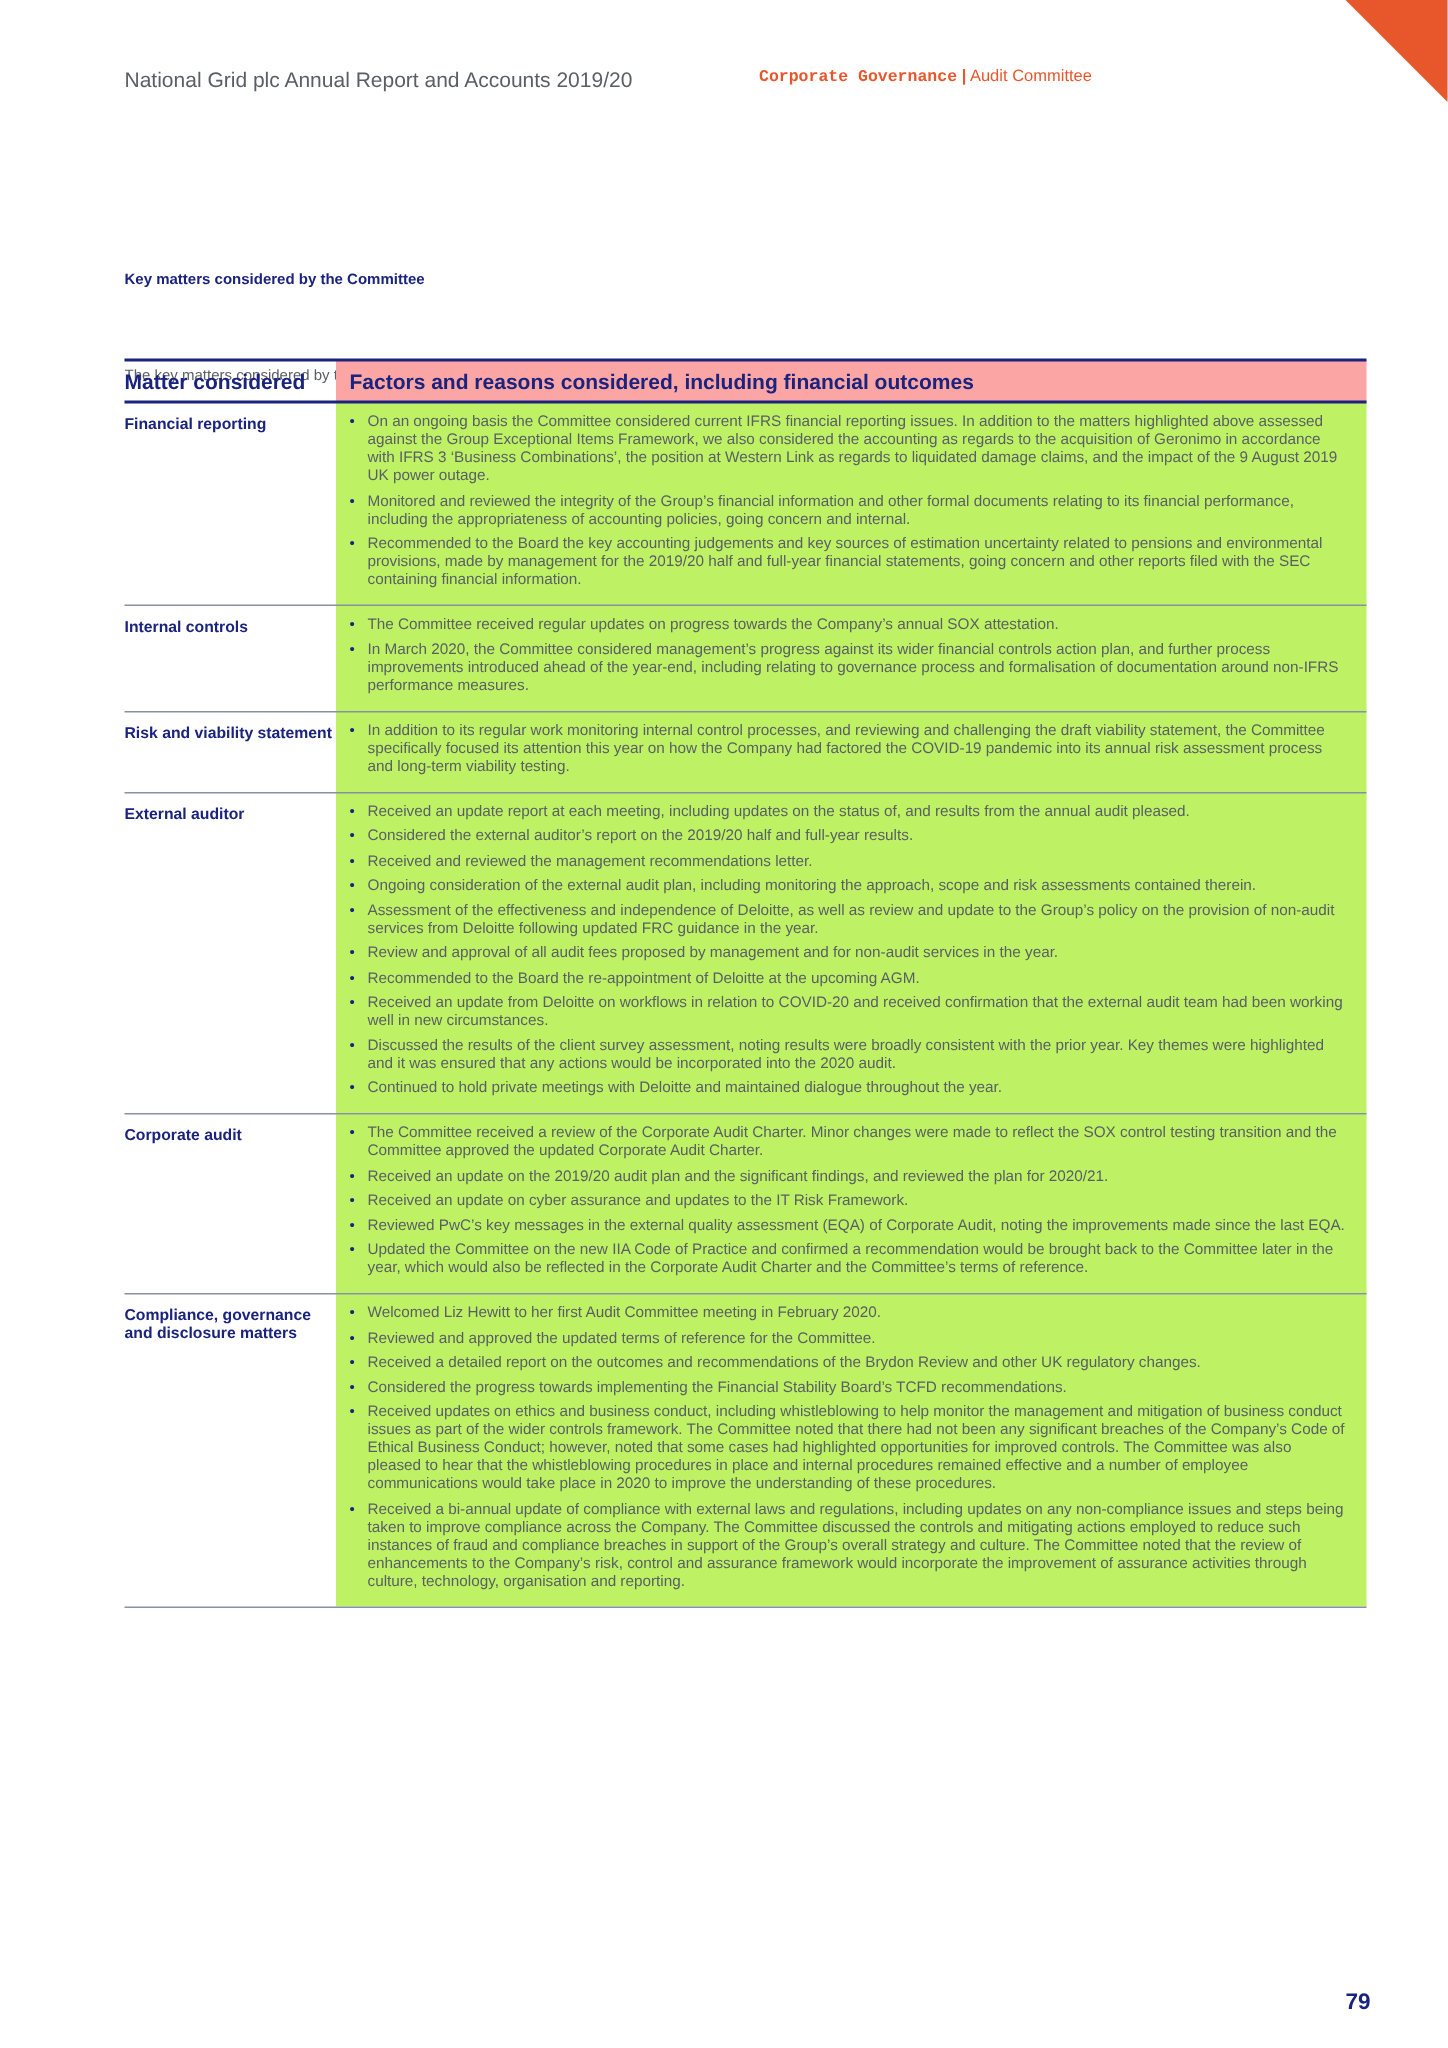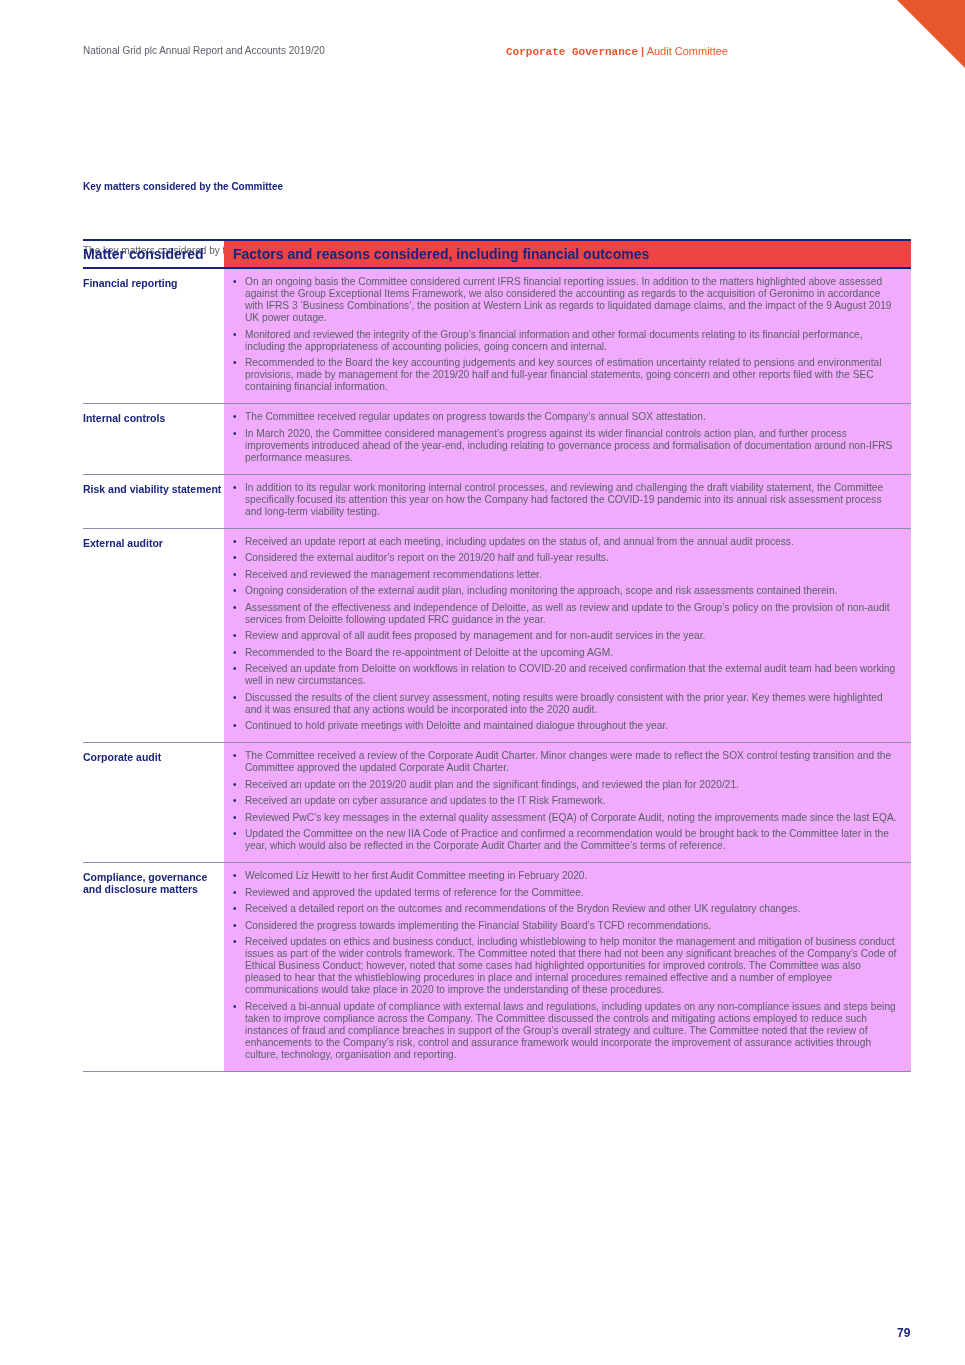--- a/index.html
+++ b/index.html
@@ -1,38 +1,38 @@
 <!DOCTYPE html>
 <html><head>
 <meta charset="utf-8">
 <style>
   html, body { margin: 0; padding: 0; background: #ffffff; }
   body { width: 965px; height: 1365px; position: relative; overflow: hidden;
          font-family: "Liberation Sans", sans-serif; color: #555a60; }
   .corner { position: absolute; top: 0; right: 0; width: 0; height: 0;
             border-top: 68px solid #e8572c; border-left: 68px solid transparent; }
-  .hdr-left { position: absolute; top: 45px; left: 83px; font-size: 10px; color: #5a5f66; }
+  .hdr-left { position: absolute; top: 45px; left: 83px; font-size: 14px; color: #5a5f66; }
   .hdr-right { position: absolute; top: 45px; left: 506px; font-size: 11px; color: #e8572c; }
   .hdr-right b { font-weight: bold; font-family: Liberation Mono, monospace; }
   .hdr-right .sep { font-weight: bold; }
   .section-title { position: absolute; top: 181px; left: 83px; font-size: 10px; font-weight: bold; color: #1a237e; }
   .intro { position: absolute; top: 198px; left: 83px; font-size: 10px; color: #5a5f66; margin-top: 47px; }
   table.matters { position: absolute; top: 239px; left: 83px; width: 828px; border-collapse: collapse; }
   table.matters th { text-align: left; font-size: 14px; font-weight: bold; color: #1a237e;
       padding: 5px 0 5px 0; border-top: 2px solid #1a237e; border-bottom: 2px solid #1a237e; height: 14px; }
-  table.matters th.c2 { background: #ef4444; padding-left: 9px; }
+  table.matters th.c2 { background: #fca5a5; padding-left: 9px; }
   table.matters td { vertical-align: top; font-size: 10.2px; line-height: 12px; }
   table.matters td.c1 { width: 141px; font-weight: bold; color: #1a237e; padding: 8px 0 0 0; font-size: 10.5px; }
-  table.matters td.c2 { background: #f0abfc; padding: 7px 14px 10px 9px; color: #5a5f66; }
+  table.matters td.c2 { background: #bef264; padding: 7px 14px 10px 9px; color: #5a5f66; }
   table.matters tr.row td { border-bottom: 1px solid #8890a8; }
   ul.bullets { list-style: none; margin: 0; padding: 0; }
   ul.bullets li { position: relative; padding-left: 12px; margin-bottom: 4.5px; }
   ul.bullets li:last-child { margin-bottom: 0; }
   ul.bullets li::before { content: "\2022"; position: absolute; left: 0; top: 0; color: #1a237e; font-size: 10px; }
-  .page-num { position: absolute; top: 1326px; left: 897px; font-size: 12px; font-weight: bold; color: #1a237e; }
+  .page-num { position: absolute; top: 1326px; left: 897px; font-size: 15px; font-weight: bold; color: #1a237e; }
 </style>
 </head>
 <body>
 
 <div class="corner"></div>
 
 <div class="hdr-left">National Grid plc Annual Report and Accounts 2019/20</div>
 <div class="hdr-right">
   <b>Corporate Governance</b>
   <span class="sep">|</span>
@@ -74,21 +74,21 @@
       <td class="c2">
         <ul class="bullets">
           <li>In addition to its regular work monitoring internal control processes, and reviewing and challenging the draft viability statement, the Committee specifically focused its attention this year on how the Company had factored the COVID-19 pandemic into its annual risk assessment process and long-term viability testing.</li>
         </ul>
       </td>
     </tr>
     <tr class="row">
       <td class="c1">External auditor</td>
       <td class="c2">
         <ul class="bullets">
-          <li>Received an update report at each meeting, including updates on the status of, and annual from the annual audit process.</li>
+          <li>Received an update report at each meeting, including updates on the status of, and results from the annual audit pleased.</li>
           <li>Considered the external auditor’s report on the 2019/20 half and full-year results.</li>
           <li>Received and reviewed the management recommendations letter.</li>
           <li>Ongoing consideration of the external audit plan, including monitoring the approach, scope and risk assessments contained therein.</li>
           <li>Assessment of the effectiveness and independence of Deloitte, as well as review and update to the Group’s policy on the provision of non-audit services from Deloitte following updated FRC guidance in the year.</li>
           <li>Review and approval of all audit fees proposed by management and for non-audit services in the year.</li>
           <li>Recommended to the Board the re-appointment of Deloitte at the upcoming AGM.</li>
           <li>Received an update from Deloitte on workflows in relation to COVID-20 and received confirmation that the external audit team had been working well in new circumstances.</li>
           <li>Discussed the results of the client survey assessment, noting results were broadly consistent with the prior year. Key themes were highlighted and it was ensured that any actions would be incorporated into the 2020 audit.</li>
           <li>Continued to hold private meetings with Deloitte and maintained dialogue throughout the year.</li>
         </ul>

